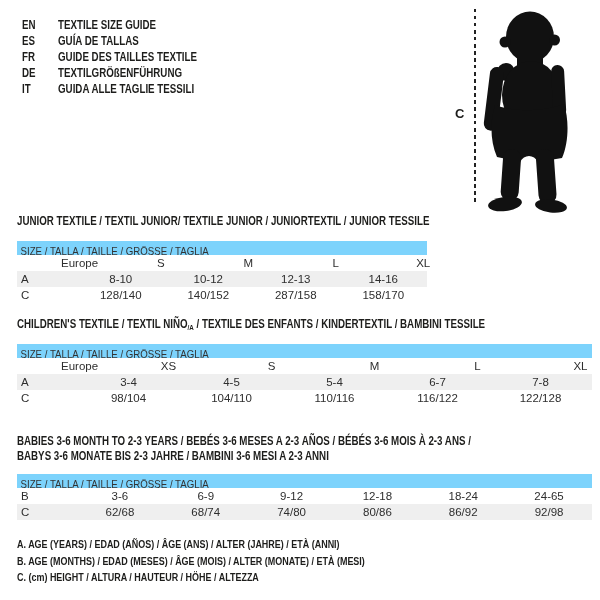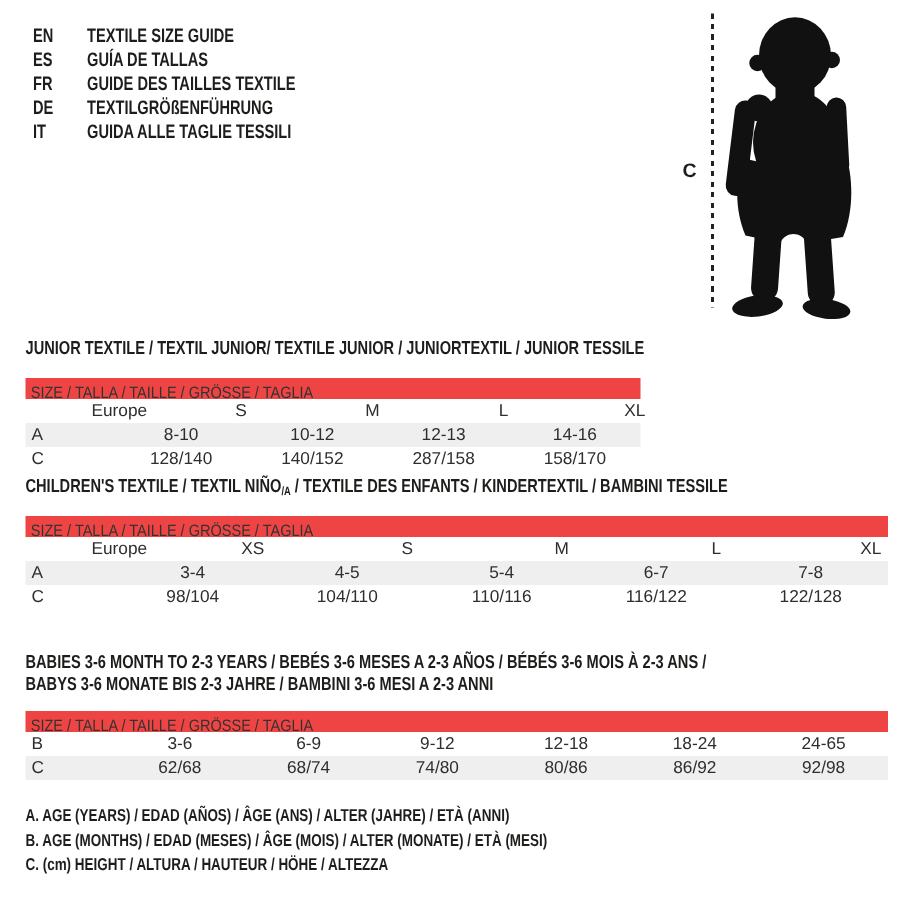--- a/index.html
+++ b/index.html
@@ -16,28 +16,28 @@
   .lang-title { display:inline-block; font-weight:bold; font-size:13px; }
 
   
   .dash-line { position:absolute; left:474px; top:9px; width:2px; height:196px;
     background:repeating-linear-gradient(to bottom,#222 0px,#222 3.5px,transparent 3.5px,transparent 7px); }
   .height-label { position:absolute; left:455px; top:106px; font-weight:bold; font-size:13px; }
   .figure-svg { position:absolute; left:481px; top:9px; width:96px; height:204px; }
 
   
   .tbl { position:absolute; left:17px; }
-  #table1 { top:226px; width:410px; height:88px; }
+  #table1 { top:215px; width:410px; height:88px; }
   #table2 { top:318px; width:575px; height:88px; }
   #table3 { top:434px; width:575px; height:86px; }
   .tbl-title { position:absolute; left:0; top:0; font-weight:bold; font-size:12.5px; line-height:13px;
     transform:scaleX(0.78); transform-origin:0 0; white-space:nowrap; color:#1d1d1b; }
   .t3line { line-height:15px; }
   .sub { font-size:8px; vertical-align:-2px; }
-  .size-bar { position:absolute; left:0; width:100%; height:14px; background:#ef4444; }
+  .size-bar { position:absolute; left:0; width:100%; height:14px; background:#7dd3fc; }
   .size-bar span { display:inline-block; padding-left:4px; font-size:11px; line-height:14px; color:#333;
     transform:scaleX(0.88); transform-origin:0 50%; white-space:nowrap; }
   .t-row { position:absolute; left:0; width:100%; height:16px; display:flex; align-items:center;
     font-size:11.5px; color:#2e2e2e; }
   .t-row .lab { width:60px; padding-left:4px; }
   .t-row .c { flex:1; text-align:center; }
   .alt { background:#efefef; }
   .bar1 { top:26px; } .r1 { top:40px;margin-left:40px; } .r2 { top:56px; } .r3 { top:72px; }
   .bar3 { top:40px; } .r3a { top:54px; } .r3b { top:70px; }
 

